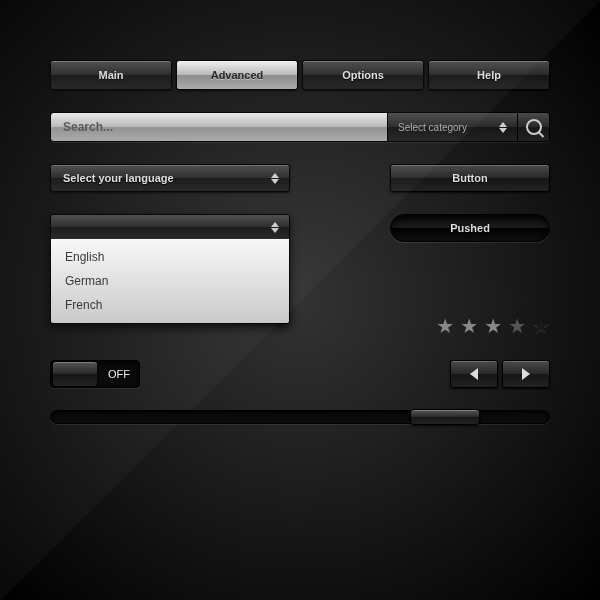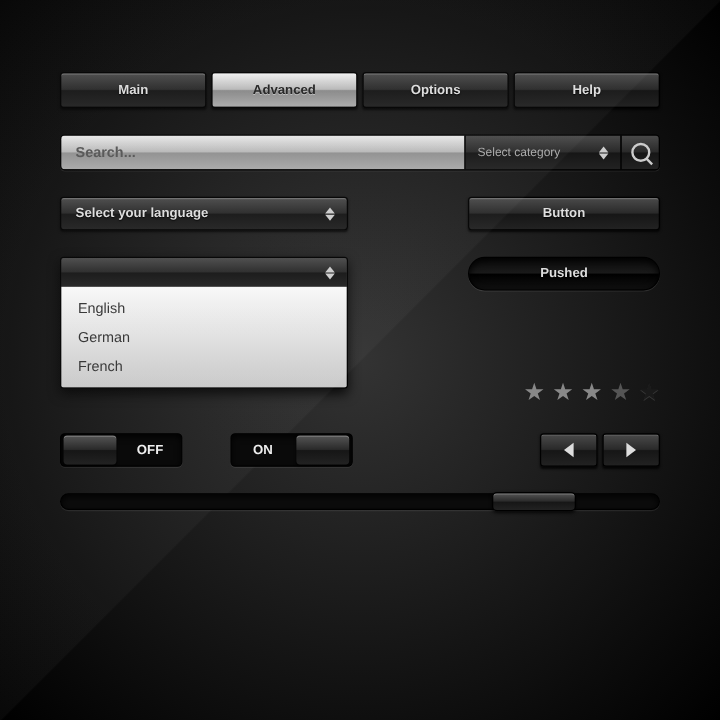--- a/index.html
+++ b/index.html
@@ -123,26 +123,26 @@
 }
 
 
 .stars { display:flex; gap:6px; margin-top:50px; }
 .star { font-size:20px; color:#555; text-shadow:0 1px 0 rgba(255,255,255,0.1), inset 0 1px 2px #000; }
 .star.on { color:#888; }
 .star.off { color:#1a1a1a; text-shadow:0 1px 0 rgba(255,255,255,0.15); }
 
 
 .toggle {
-  width:102px; height:28px;
+  width:90px; height:28px;
   background:#0a0a0a;
   border:1px solid #000; border-radius:4px;
   display:flex; align-items:center;
   box-shadow: inset 0 2px 5px rgba(0,0,0,0.9), 0 1px 0 rgba(255,255,255,0.08);
-  position:relative; font-weight:bold; font-size:11px;
+  position:relative; font-weight:normal; font-size:11px;
 }
 .toggle .knob {
   width:44px; height:24px;
   background: linear-gradient(to bottom, #555 0%, #2a2a2a 48%, #161616 52%, #222 100%);
   border-radius:3px; margin:0 2px;
   box-shadow: inset 0 1px 0 rgba(255,255,255,0.25), 0 1px 2px rgba(0,0,0,0.8);
 }
 .toggle .lbl { flex:1; text-align:center; }
 .toggle.off .lbl { color:#eee; }
 .toggle.on { flex-direction:row-reverse; }
@@ -263,24 +263,20 @@
       </div>
     </div>
   </div>
 
   <div class="row" style="align-items:center">
     <div class="toggle off">
       <div class="knob"></div>
       <div class="lbl">OFF</div>
     </div>
     <div style="width:20px"></div>
-    <div class="toggle on">
-      <div class="knob"></div>
-      <div class="lbl">ON</div>
-    </div>
     <div class="stepper">
       <div class="step-btn">
           <div class="arr l"></div>
         </div>
       <div class="step-btn">
           <div class="arr r"></div>
         </div>
     </div>
   </div>
 

